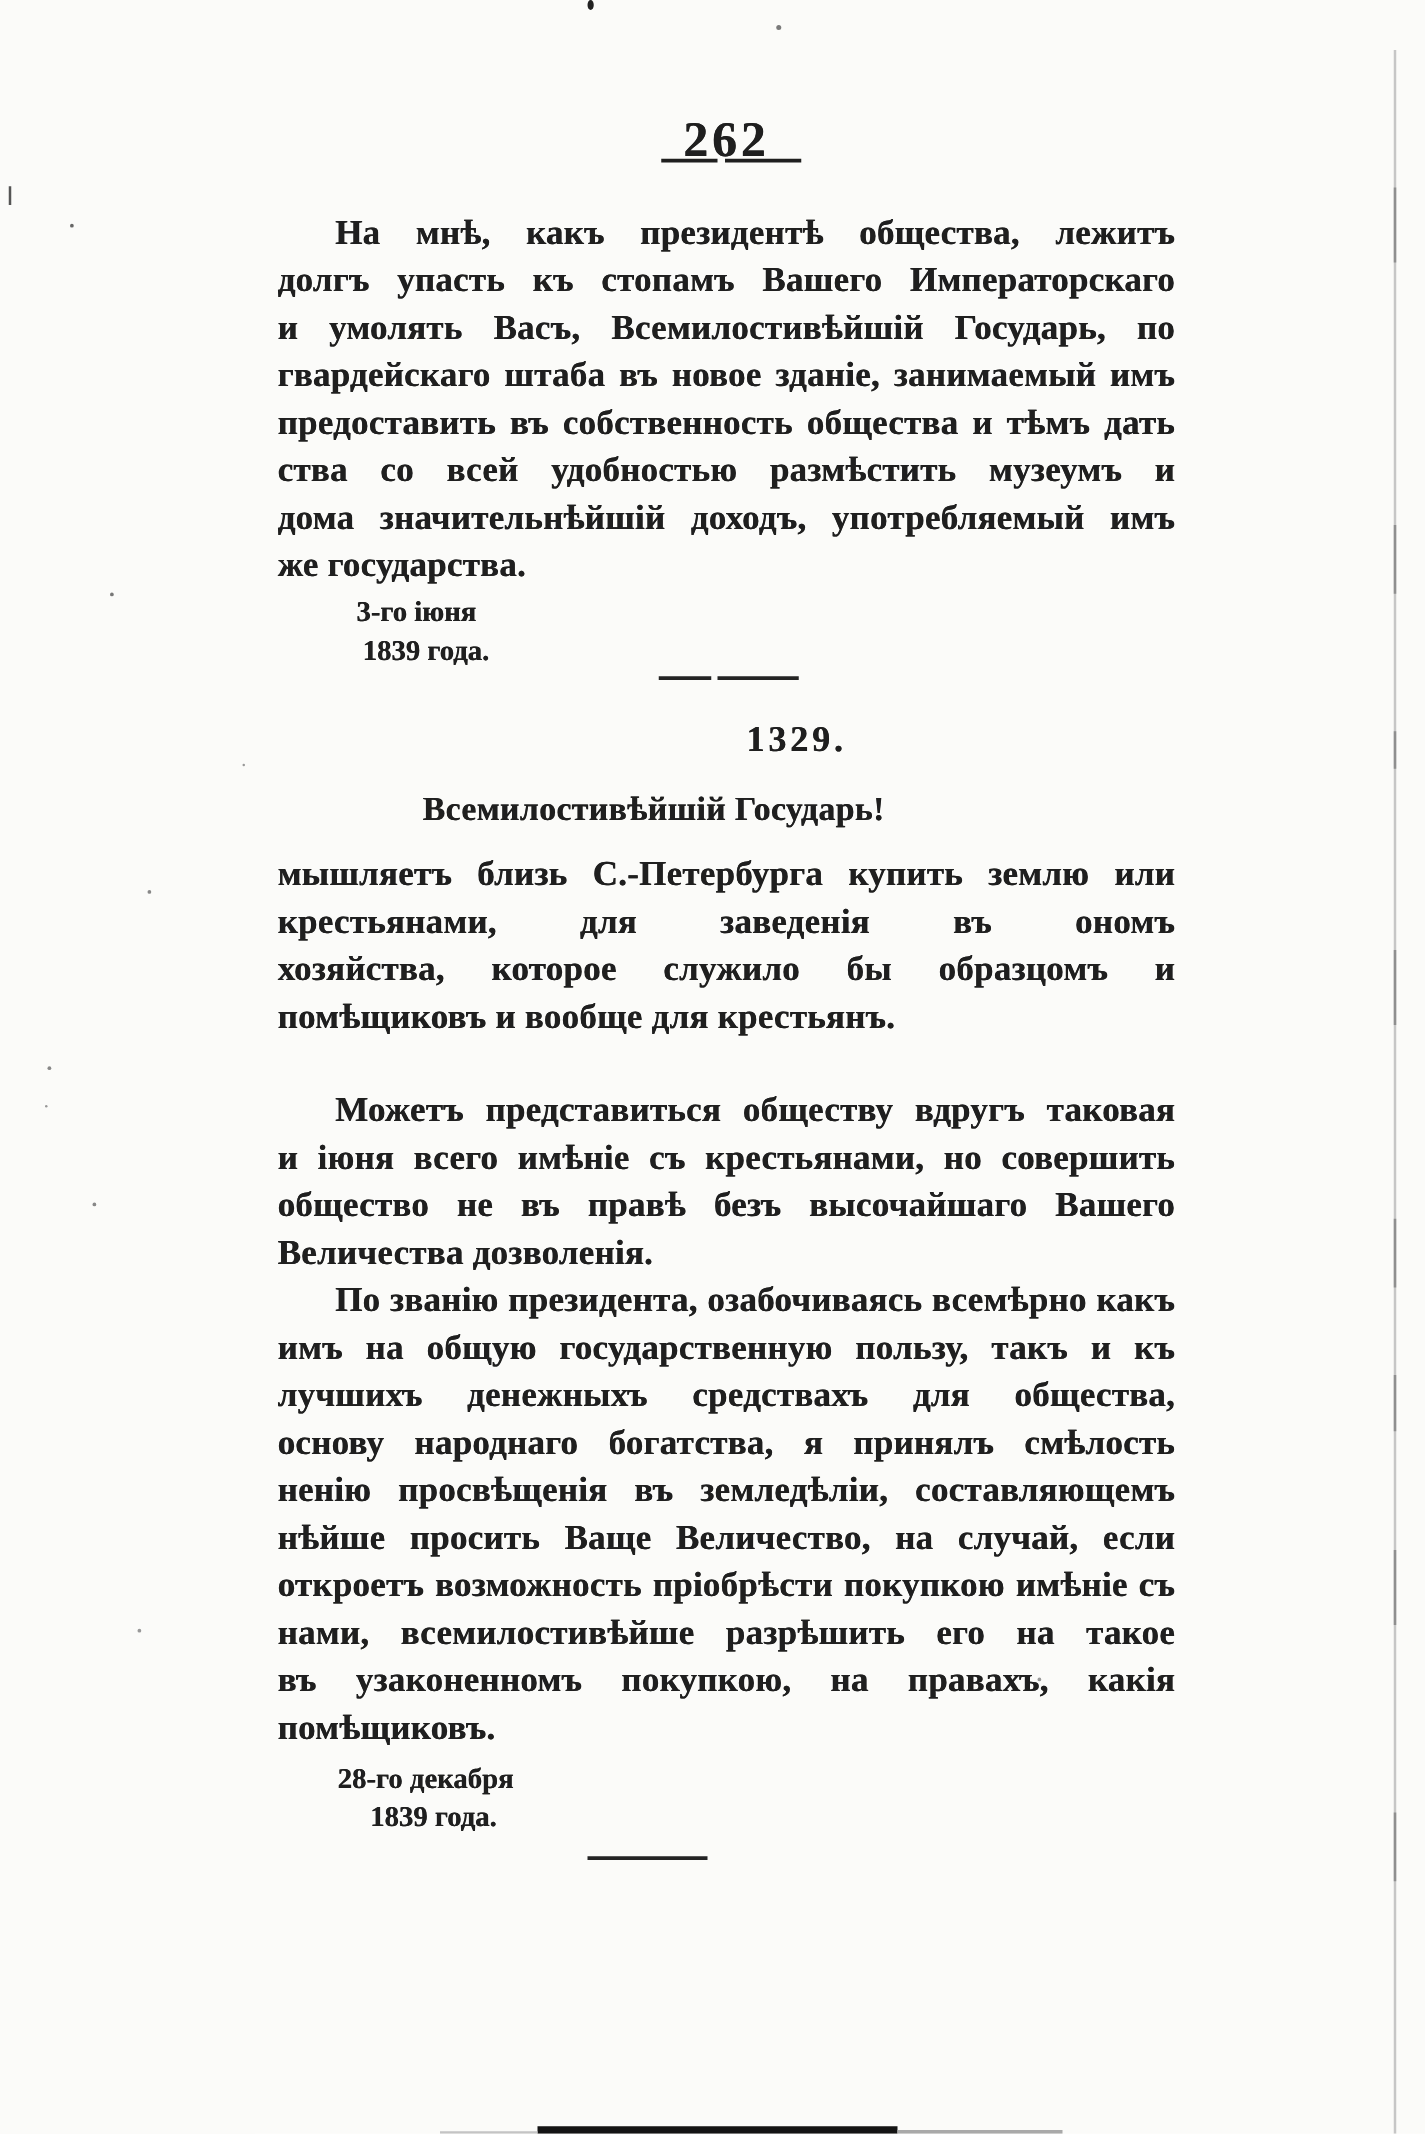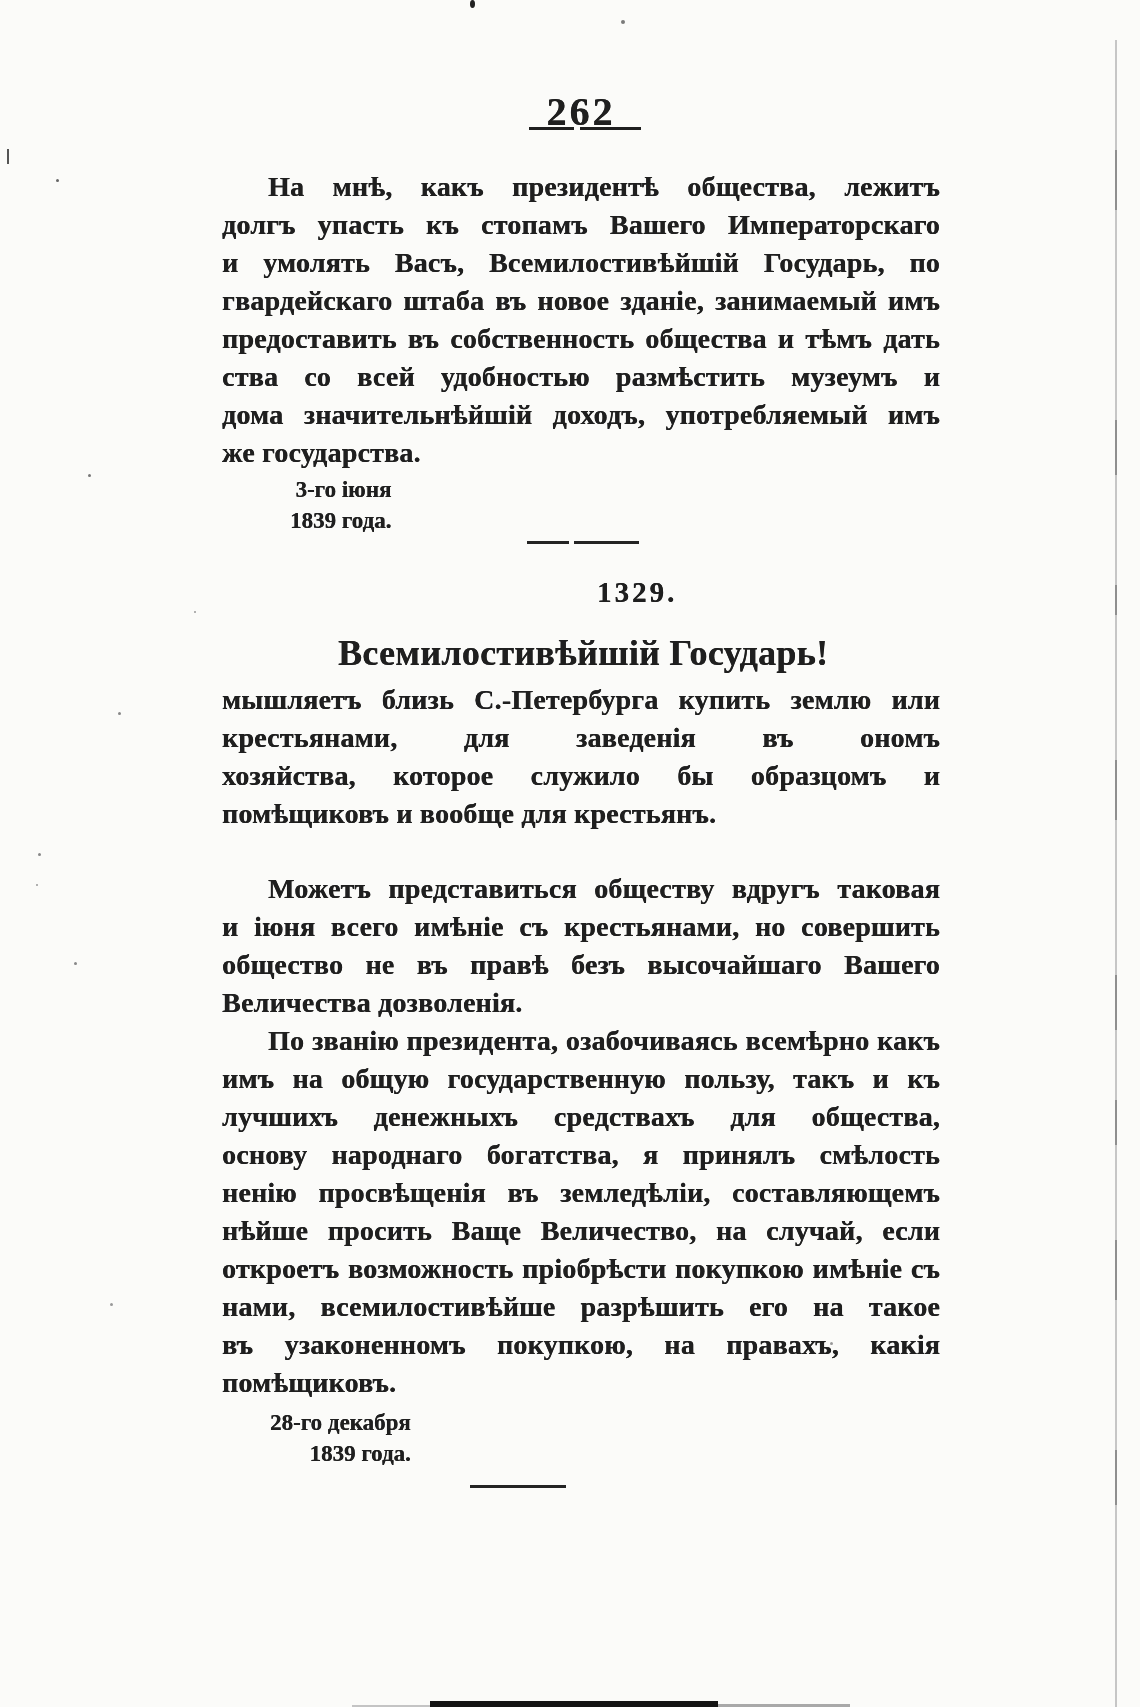--- a/index.html
+++ b/index.html
@@ -49,21 +49,20 @@
   .tline.end{text-align:center;text-align-last:left;}
   .p1{top:168px;}
   .p2{top:681px;}
   .p3{top:870px;}
   .p4{top:1022px;}
   
   .dateblock{
     position:absolute;
     font-size:23px;font-weight:bold;line-height:31px;
     text-shadow:0.3px 0 0 var(--ink);
-    text-align:right;
   }
   .d1{left:285px;top:474px;}
   .d1 .dline2{margin-left:5px;}
   .d2{left:270px;top:1407px;}
   .d2 .dline2{margin-left:26px;}
   
   .rule{position:absolute;display:flex;gap:5px;}
   .rule .seg{display:block;height:3px;background:#242424;}
   .r1{left:527px;top:541px;}
   .r1 .sa{width:42px;}
@@ -71,21 +70,21 @@
   .r2{left:470px;top:1485px;}
   .r2 .sa{width:96px;height:3px;}
   
   .docnum{
     position:absolute;left:597px;top:576px;
     font-size:29px;font-weight:bold;letter-spacing:3px;
     text-shadow:0.3px 0 0 var(--ink);
   }
   .salutation{
     position:absolute;left:338px;top:632px;
-    font-size:36px;font-weight:bold;letter-spacing:0.3px;
+    font-size:27px;font-weight:bold;letter-spacing:0.3px;
     text-shadow:0.3px 0 0 var(--ink);
   }
   
   .edge-line{
     position:absolute;left:1115px;top:40px;bottom:0;width:2px;
     background:#c6c6c6;
   }
   .edge-dash{position:absolute;left:1115px;width:2px;background:#8f8f8f;}
   .left-edge{position:absolute;left:7px;top:149px;width:2px;height:15px;background:#555;}
   .speck{position:absolute;border-radius:50%;}

